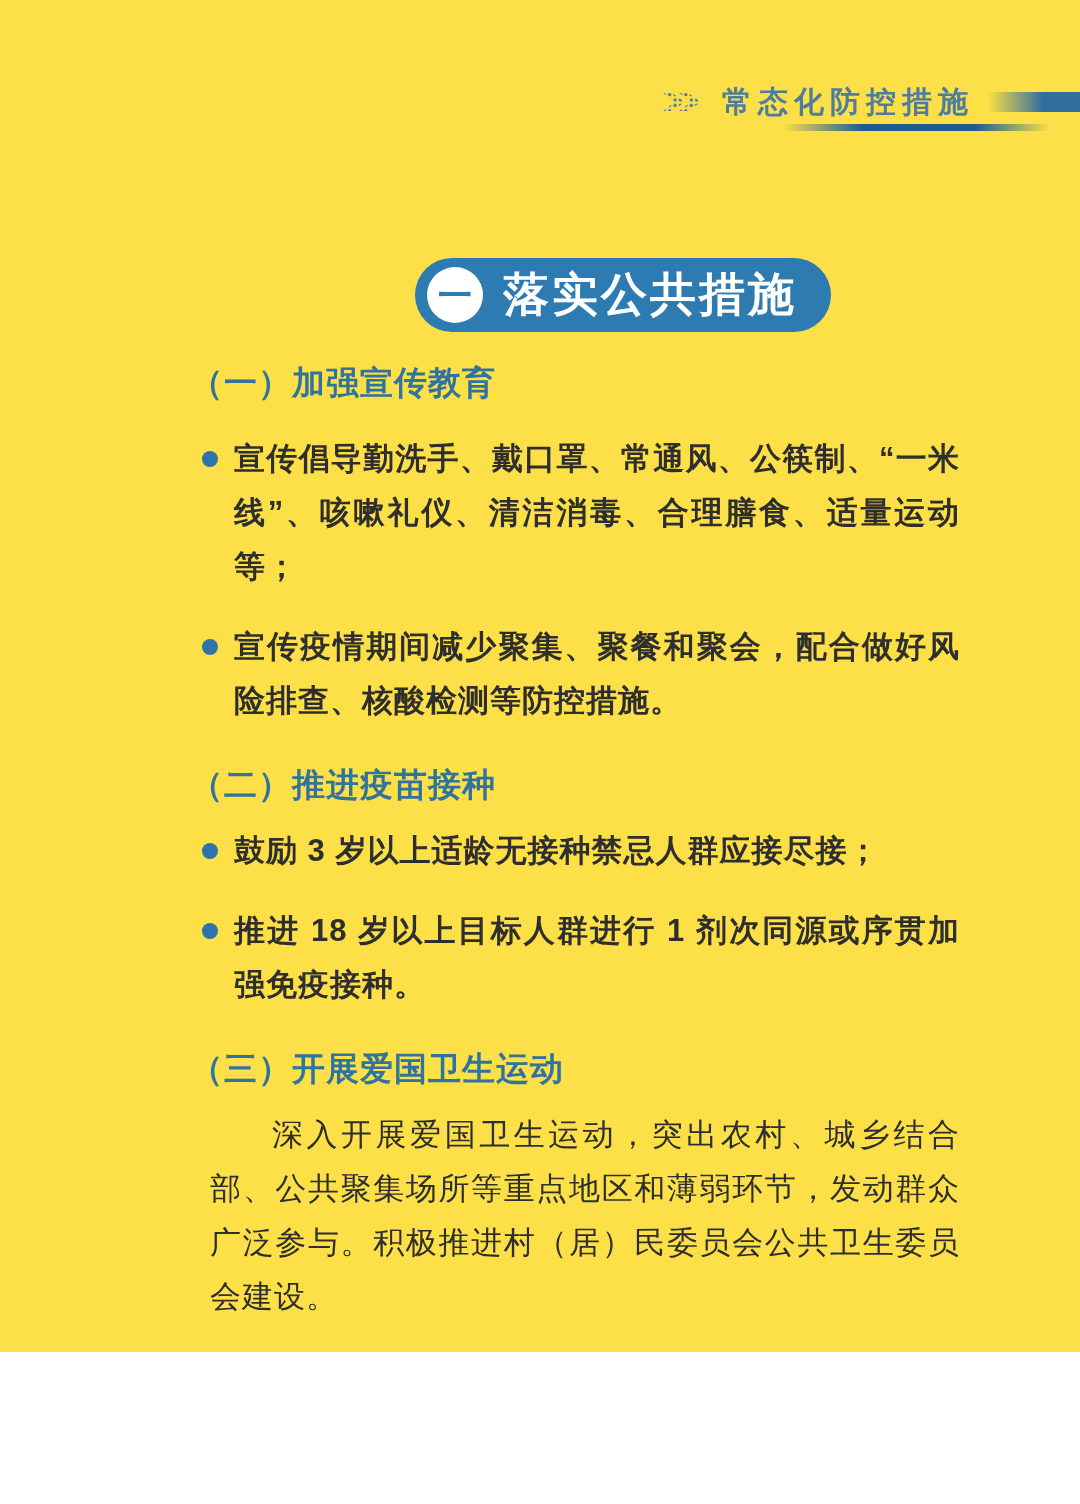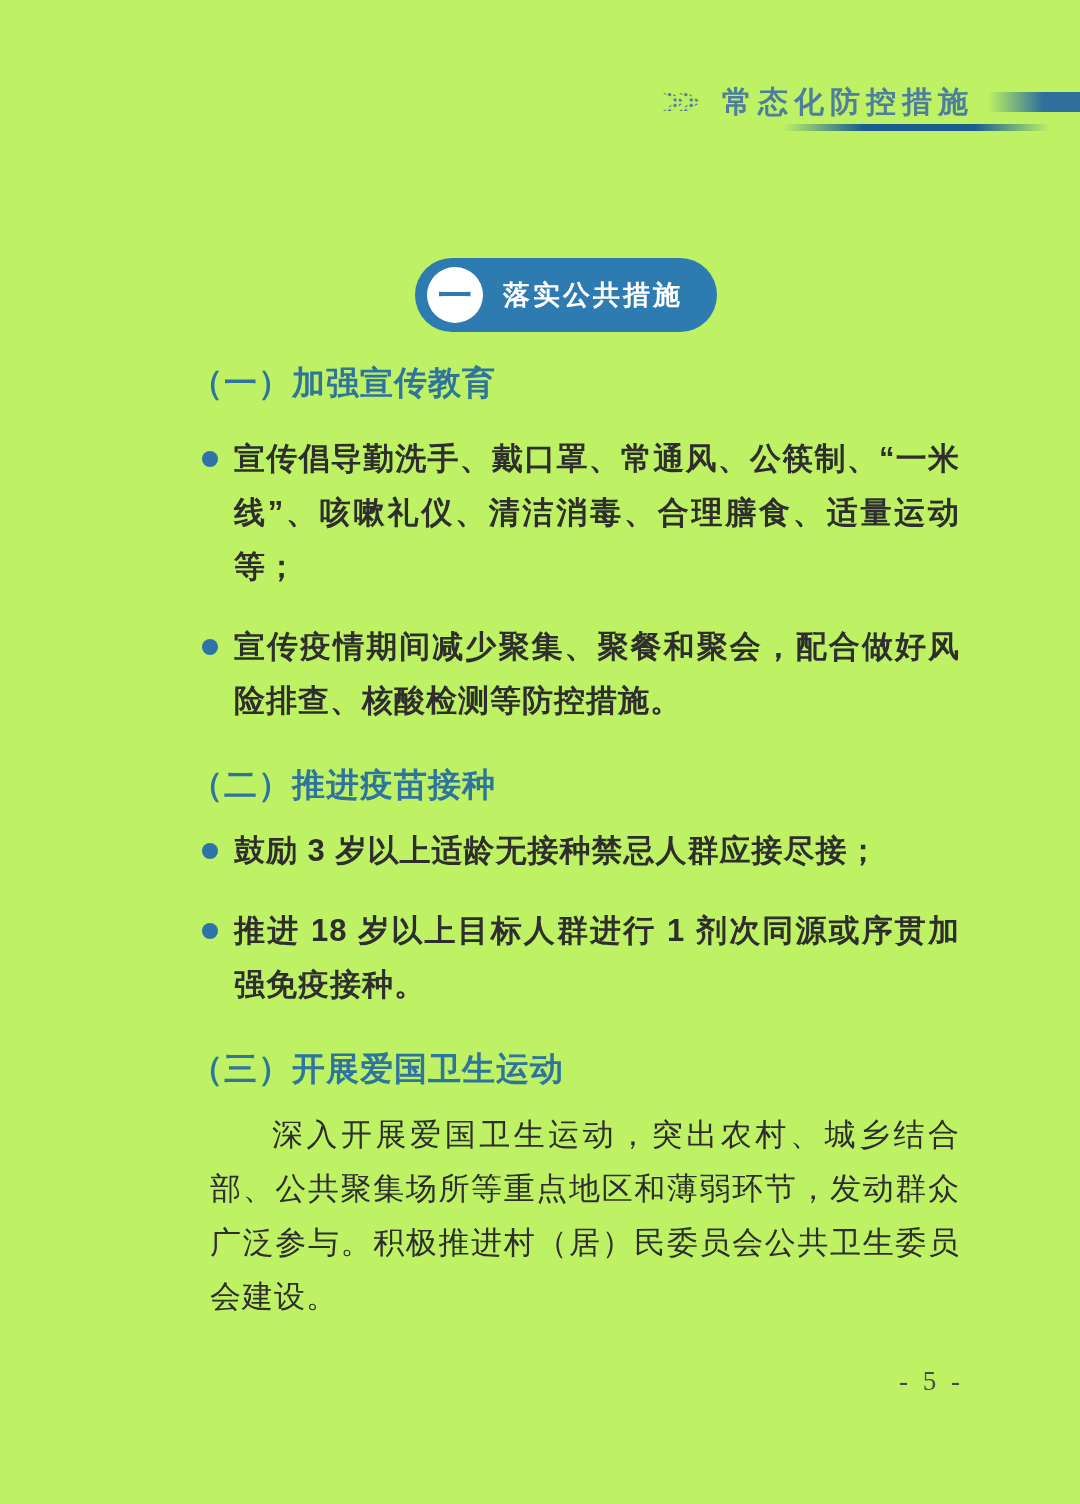--- a/index.html
+++ b/index.html
@@ -1,23 +1,23 @@
 <!DOCTYPE html>
 <html><head>
 <meta charset="utf-8">
 <style>
   html, body { margin: 0; padding: 0; background: #ffffff; }
   body { font-family: "Liberation Sans", sans-serif; }
 
   .page {
     position: relative;
     width: 1080px;
-    height: 1504px;
+    height: 1352px;
     margin: 0 auto;
-    background: #bef264;
+    background: #fde047;
     overflow: hidden;
     color: #2e2e2e;
   }
 
   
   .header-row {
     position: absolute;
     top: 84px;
     right: 0;
     display: flex;
@@ -74,21 +74,21 @@
   }
   .badge-number {
     color: #2d7bb0;
     font-size: 34px;
     font-weight: 900;
     line-height: 1;
     transform: scaleY(1.15);
   }
   .badge-label {
     color: #ffffff;
-    font-size: 27px;
+    font-size: 46px;
     font-weight: 800;
     letter-spacing: 3px;
     white-space: nowrap;
     font-family: Liberation Serif, serif;
   }
 
   
   .content {
     position: absolute;
     top: 352px;

